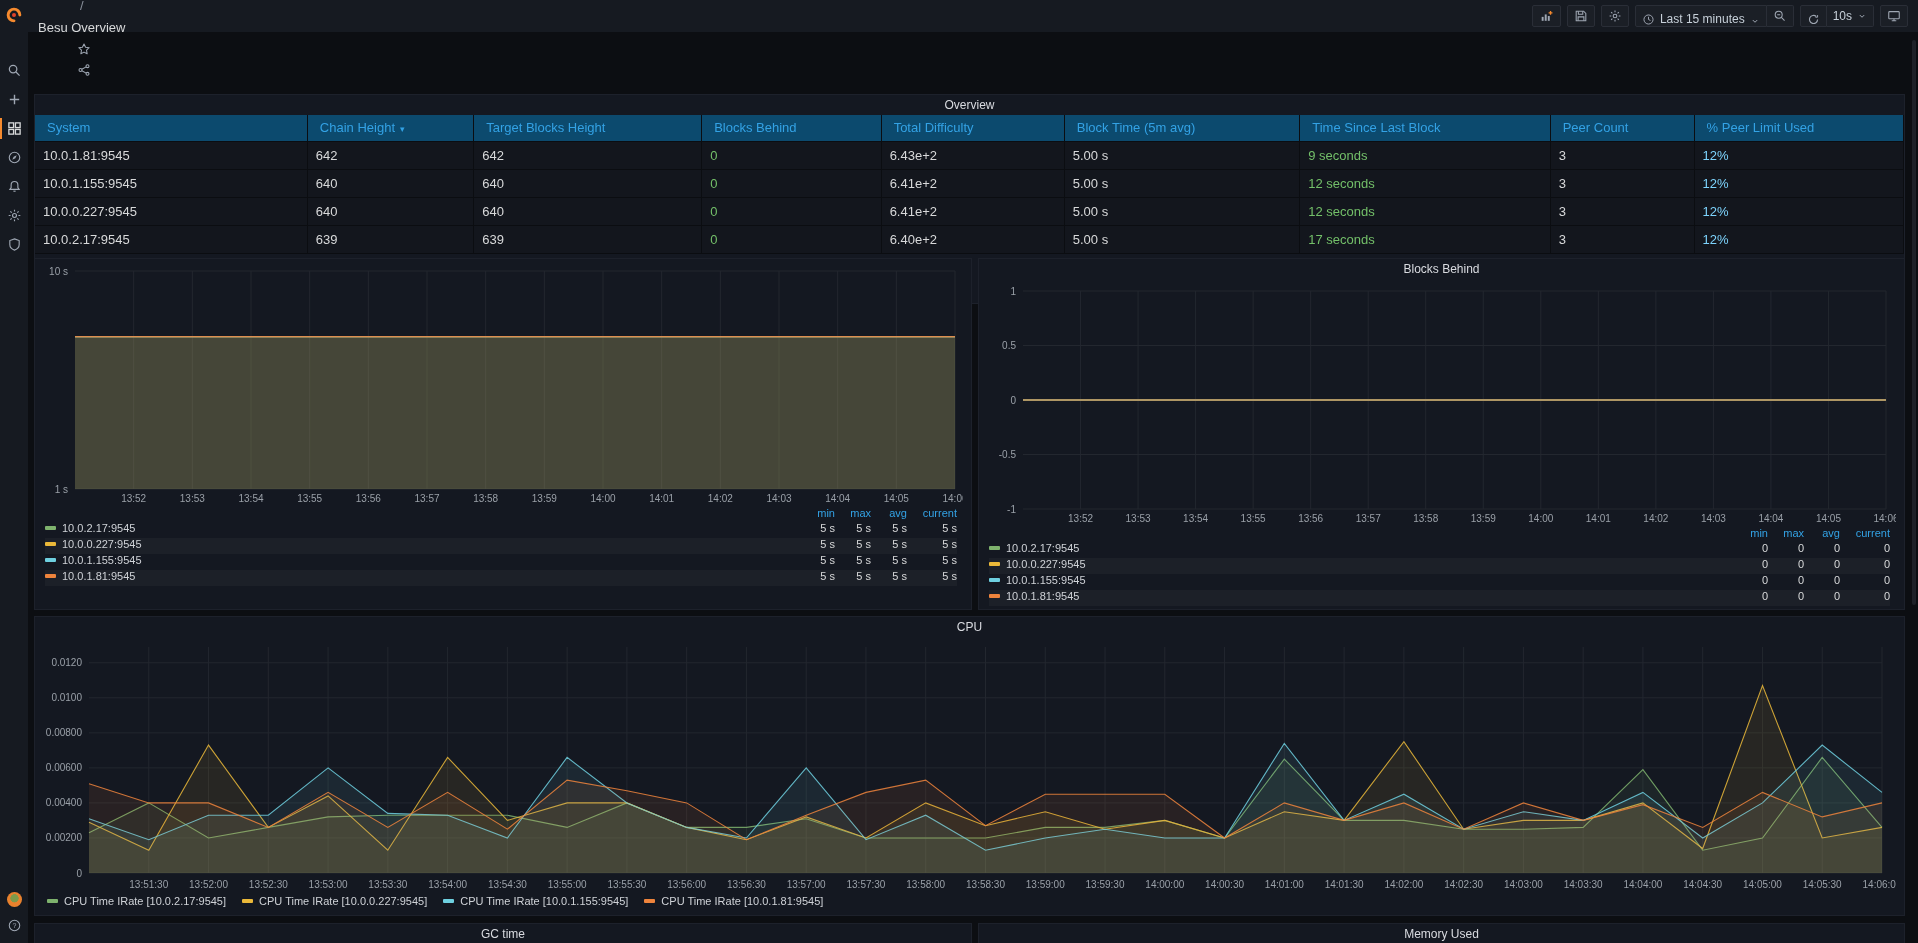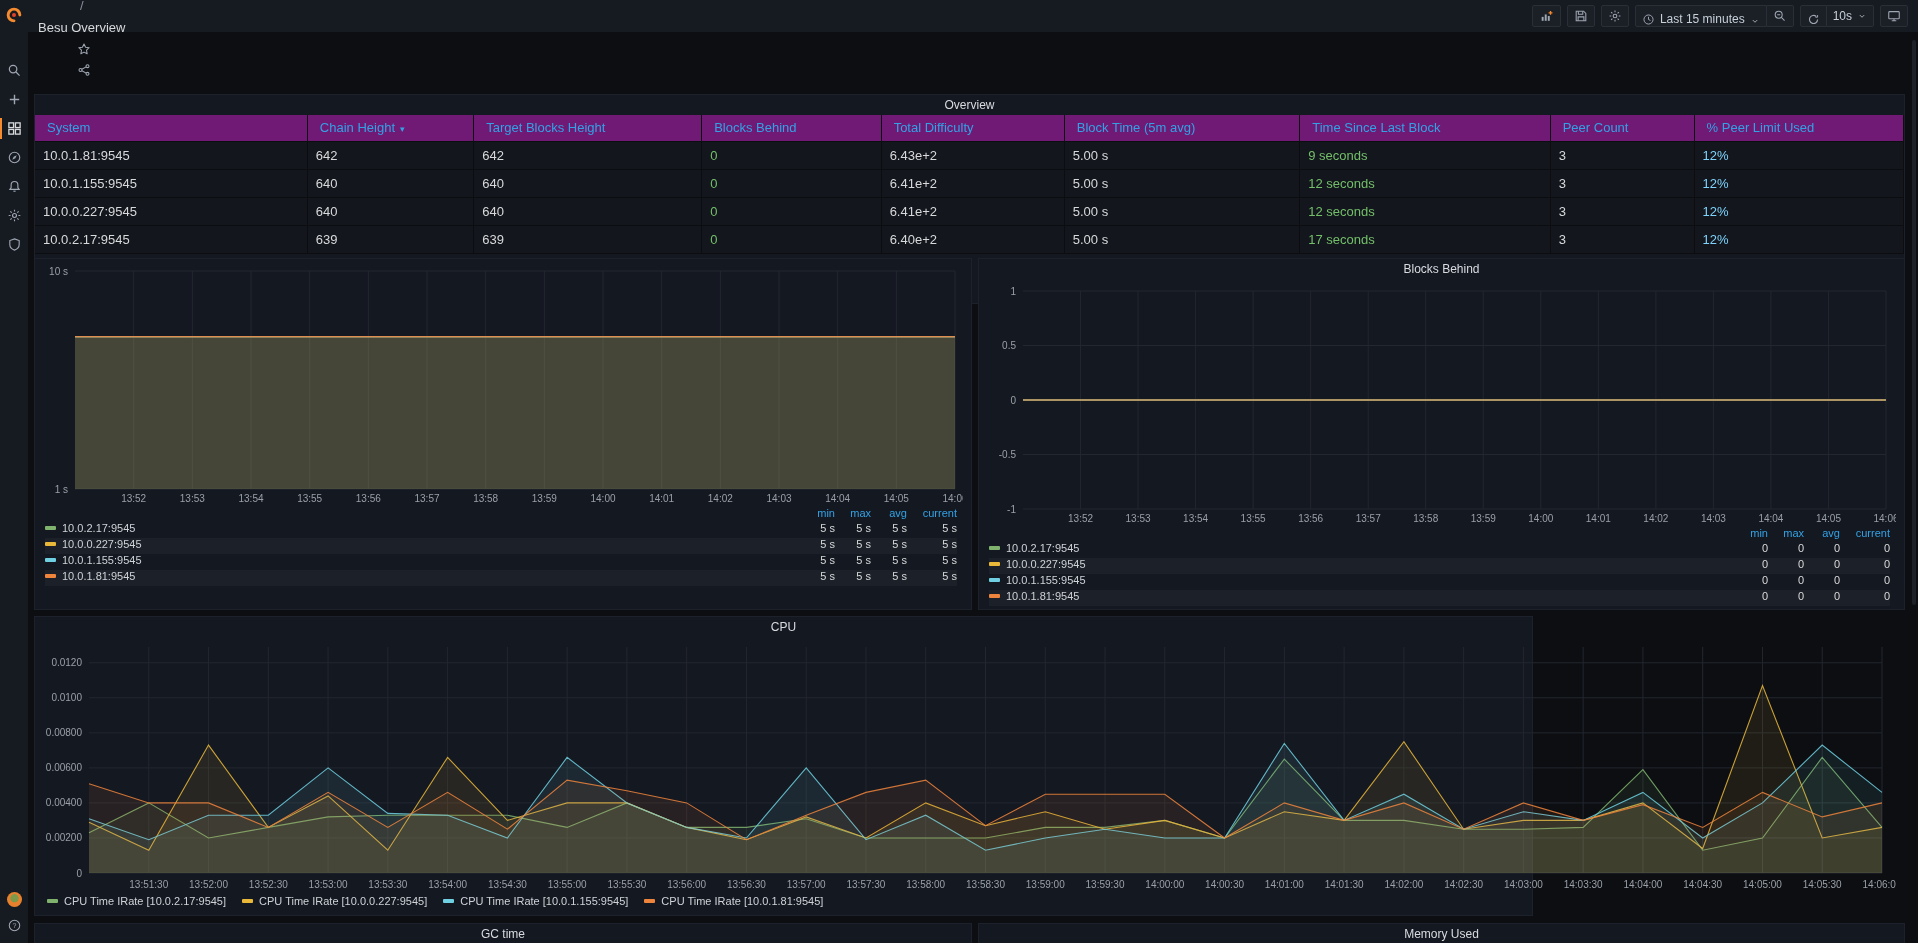--- a/index.html
+++ b/index.html
@@ -34,31 +34,31 @@
   .tgroup .tbtn:last-child { border-radius:0 2px 2px 0; }
 
   
   .dashboard { position:absolute; left:28px; top:32px; right:0; bottom:0; background:#0c0e12; }
   .panel { position:absolute; background:#141821; border:1px solid #1d212b; }
   .panel-title { height:20px; line-height:20px; text-align:center; font-size:12px; color:#d9dbe0; cursor:pointer; white-space:nowrap; overflow:hidden; }
 
   #panel-table    { left:6px;   top:20px;   width:1871px; height:210px;margin-top:42px; }
   #panel-blocktime{ left:6px;   top:226px; width:938px;  height:352px; }
   #panel-blocksbehind { left:950px; top:226px; width:927px; height:352px; }
-  #panel-cpu      { left:6px;   top:584px; width:1499px; height:300px; }
+  #panel-cpu      { left:6px;   top:584px; width:1871px; height:300px; }
   #panel-gc       { left:6px;   top:891px; width:938px;  height:80px; }
   #panel-memory   { left:950px; top:891px; width:927px;  height:80px; }
 
   
   .t-grid { width:100%; }
   .t-row { display:grid; grid-template-columns:14.6% 8.9% 12.2% 9.6% 9.8% 12.6% 13.4% 7.7% 11.2%; }
   .t-cell { height:28px; line-height:27px; padding:0 8px; border-right:1px solid #0b0d11; border-bottom:1px solid #0b0d11;
     white-space:nowrap; overflow:hidden; color:#d8d9da; }
   .t-row:not(.t-head) .t-cell { background:#13161d; }
-  .t-head .t-cell { background:#701a75; color:#33a2e5; cursor:pointer; height:27px; line-height:26px;padding-left:12px; }
+  .t-head .t-cell { background:#0c4a6e; color:#33a2e5; cursor:pointer; height:27px; line-height:26px;padding-left:12px; }
   .t-cell.green { color:#73bf69; }
   .t-cell.red { color:#7dd3fc; }
   .sort-caret { color:#33a2e5; font-size:9px; margin-left:5px; }
 
   
   svg.chart { display:block; margin:2px 8px 0 8px; cursor:crosshair; }
   .lg-wrap { padding:0 14px 0 10px; }
   .lg-row { display:flex; align-items:flex-start; height:16px; font-size:11px; }
   .lg-row.alt { background:rgba(255,255,255,0.035); }
   .lg-head { height:15px; color:#33a2e5; }

